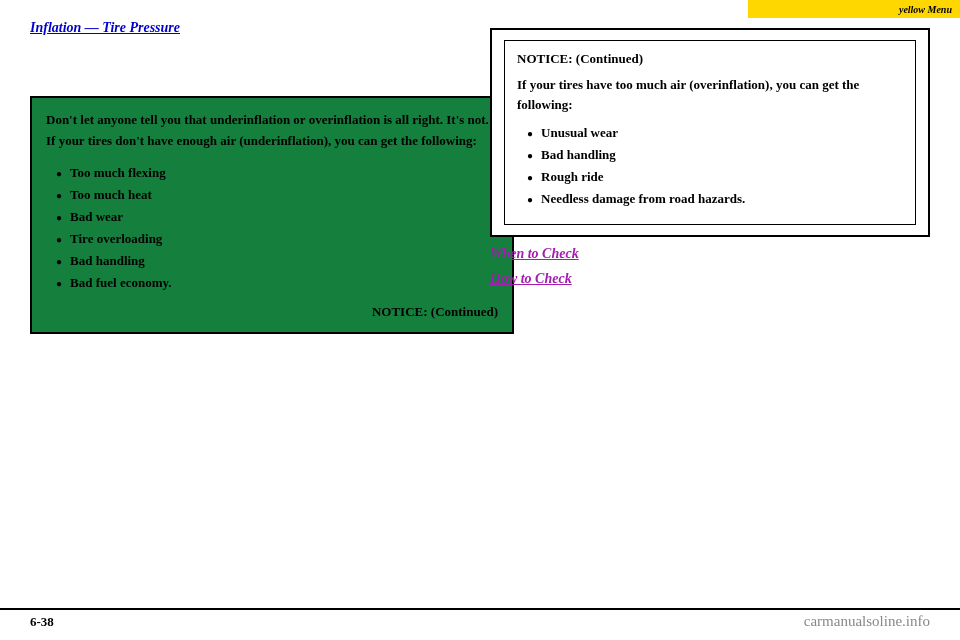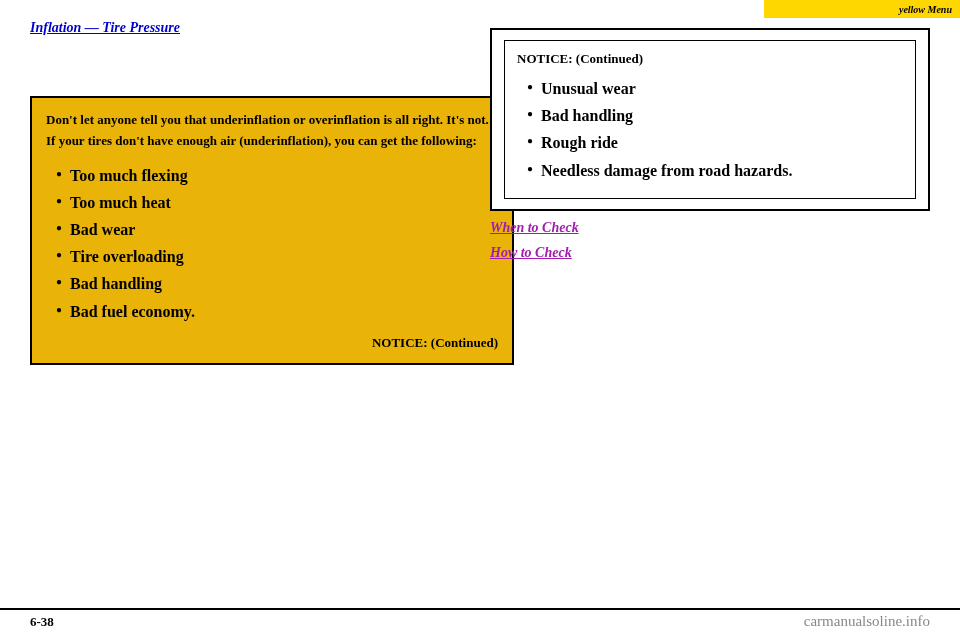--- a/index.html
+++ b/index.html
@@ -11,21 +11,21 @@
       font-size: 13px;
       position: relative;
       overflow: hidden;
     }
 
     
     .top-bar {
       position: absolute;
       top: 0;
       right: 0;
-      width: 196px;
+      width: 212px;
       height: 18px;
       background: #FFD700;
       display: flex;
       align-items: center;
       justify-content: flex-end;
       padding-right: 8px;
     }
     .top-bar-text {
       font-size: 10px;
       font-weight: bold;
@@ -116,37 +116,37 @@
       font-weight: bold;
       margin-bottom: 8px;
       line-height: 1.5;
     }
 
     
     .warning-box {
       border: 2px solid #000;
       padding: 12px 14px;
       margin-top: 60px;
-      background: #eab308;
+      background: #15803d;
     }
     .warning-text {
       font-size: 13px;
       font-weight: bold;
       line-height: 1.6;
       margin-bottom: 10px;
     }
 
     
     .bullet-list {
       list-style: none;
       padding-left: 10px;
       margin: 4px 0;
     }
     .bullet-list li {
-      font-size: 16px;
+      font-size: 13px;
       font-weight: bold;
       line-height: 1.7;
       display: flex;
       align-items: flex-start;
       gap: 8px;
     }
     .bullet-list li::before {
       content: "●";
       font-size: 10px;
       margin-top: 3px;
@@ -213,20 +213,21 @@
       </ul>
       <div class="notice-continued">NOTICE: (Continued)</div>
     </div>
   </div>
 
   <div class="right-col">
 
     <div class="notice-box">
       <div class="notice-box-inner">
         <div class="notice-title">NOTICE: (Continued)</div>
+        <div class="notice-intro">If your tires have too much air (overinflation), you can get the following:</div>
         <ul class="bullet-list">
           <li>
               <span>Unusual wear</span>
             </li>
           <li>
               <span>Bad handling</span>
             </li>
           <li>
               <span>Rough ride</span>
             </li>

